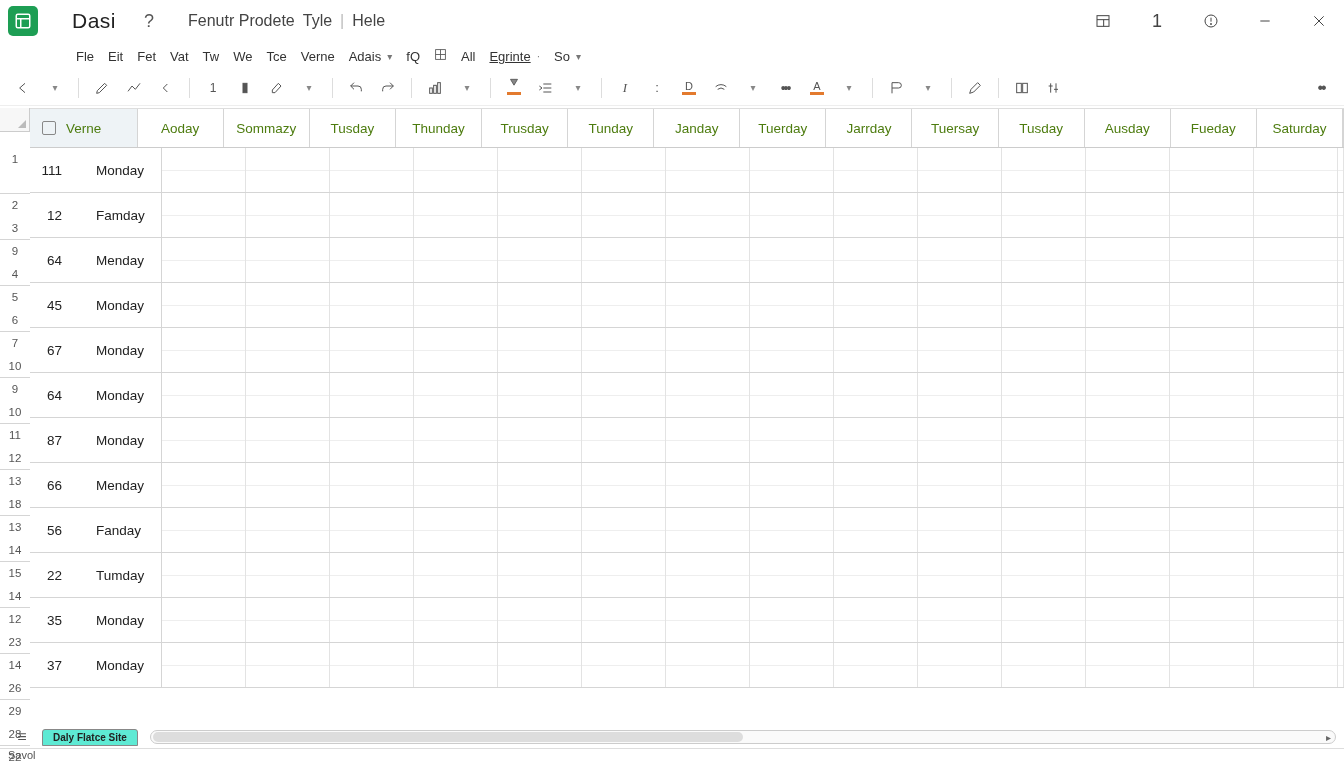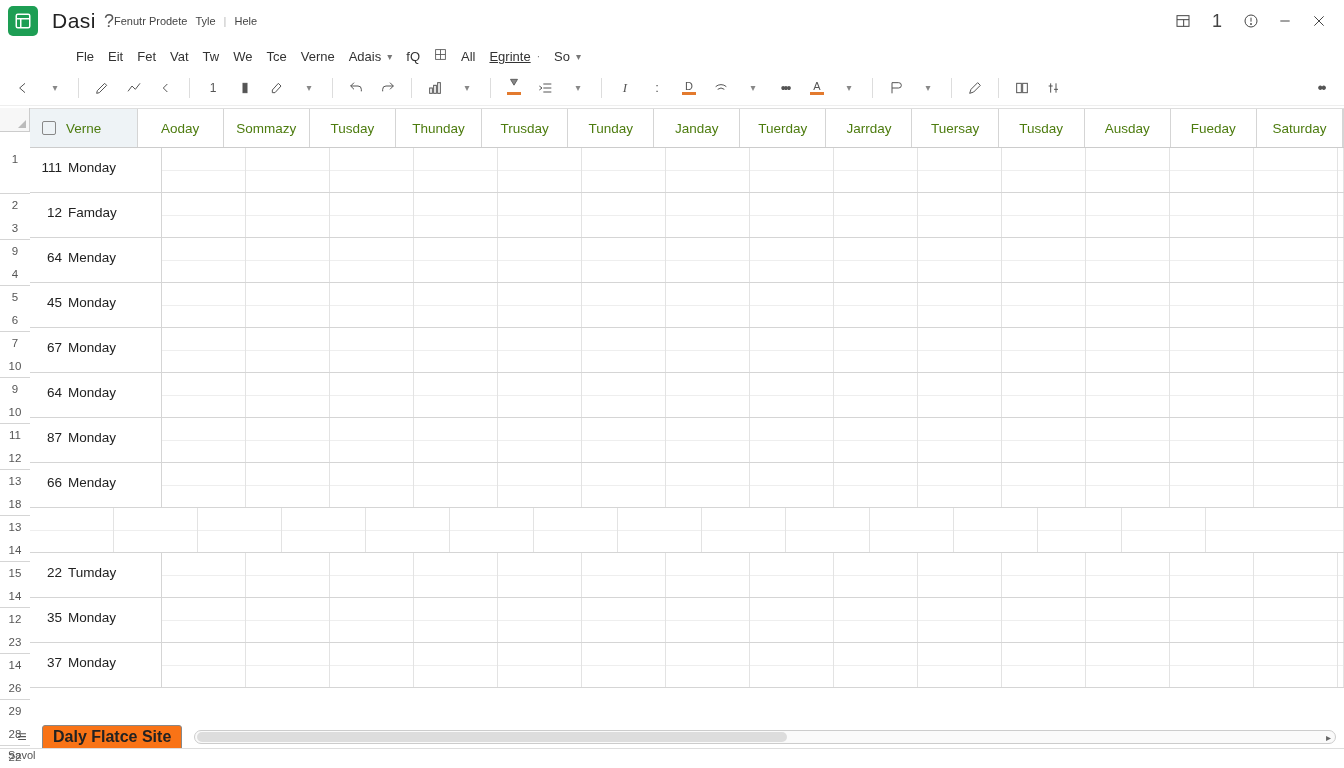--- a/index.html
+++ b/index.html
@@ -1,22 +1,22 @@
 <!DOCTYPE html>
 <html><head>
 <meta charset="utf-8">
 <style>
   * { box-sizing: border-box; margin: 0; padding: 0; }
   html, body { width: 1344px; height: 768px; font-family: "Segoe UI", Arial, sans-serif; background: #fff; color: #222; overflow: hidden; }
   
-  .titlebar { display: flex; align-items: center; height: 42px; padding: 0 8px; }
+  .titlebar { display: flex; align-items: center; height: 42px; padding: 0 8px; gap: 20px; }
   .app-icon { width: 30px; height: 30px; background: #1d9e54; border-radius: 5px; display:flex;align-items:center;justify-content:center;color:#fff;font-weight:bold;font-size:15px;}
   .doc-title { font-size: 21px; font-weight: 500; margin-left: 14px; letter-spacing: .5px;}
   .doc-star { font-size: 18px; margin-left: 8px; color: #555; }
-  .meta-links { font-size: 11px; color: #444; display:flex; gap: 8px; align-items:flex-start;}
+  .meta-links { margin-left: 14px; font-size: 16px; color: #444; display:flex; gap: 8px; align-items:flex-start;}
   .meta-links span { cursor: default; }
   .meta-links .sep { color:#bbb; }
   .titlebar-spacer { flex:1; }
   .winbtn { width: 34px; height: 34px; display:flex; align-items:center; justify-content:center; color:#444; }
   .winbtn svg { width:16px; height:16px; stroke:#444; stroke-width:1.5; fill:none;}
   
   .menubar { display:flex; align-items:center; gap: 14px; height: 28px; padding-left: 50px; font-size: 13px; color:#333;margin-left:26px;}
   .menubar .m { cursor:default; }
   .menubar .m.u { text-decoration: underline; text-decoration-thickness:1px;}
   .menubar .chev { font-size:10px; color:#777; margin-left:-8px;}
@@ -39,29 +39,29 @@
   .grid { position:absolute; left:30px; right:0; top:0; bottom:0;}
   
   .hdr { display:flex; height:40px; border-bottom:1px solid #ccc; border-top:1px solid #ddd;}
   .hdr .hc { border-right:1px solid #d5d5d5; display:flex; align-items:center; justify-content:center; font-size:13.5px; color:#4d7c0f;}
   .hdr .first { width:132px; background:#eef3f6; display:flex;align-items:center; gap:10px; padding-left:12px; justify-content:flex-start;}
   .hdr .first .chk { width:14px;height:14px;border:1.5px solid #888; border-radius:2px;}
   .hdr .rest { width:108px;}
   
   .rows { }
   .drow { display:flex; height:45px; border-bottom:1px solid #d5d5d5; position:relative;}
-  .drow .cellA { width:132px; border-right:1px solid #d5d5d5; display:flex; align-items:flex-start; padding-top:12px;}
+  .drow .cellA { width:132px; border-right:1px solid #d5d5d5; display:flex; align-items:center; padding-top:1px;gap:28px;}
   .drow .cellA .num { width:38px; text-align:right; padding-right:6px; font-size:13.5px; color:#222;}
   .drow .cellA .lbl { font-size:13.5px; }
   .drow .cellR { width:84px; border-right:1px solid #e3e3e3; position:relative;}
   .drow .cellR::after{ content:""; position:absolute; left:0; right:0; top:22px; height:1px; background:#eee;}
   
   .tabs { position:absolute; bottom:20px; left:0; right:0; height:22px; display:flex; align-items:center; padding:0 8px; gap:6px;}
   .tabs .menu { width:28px; text-align:center; color:#555; font-size:16px;}
-  .tab { border:1px solid #888; border-radius:3px 3px 0 0; padding:2px 10px; font-size:16px; font-weight:600; background:#f97316;}
+  .tab { border:1px solid #888; border-radius:3px 3px 0 0; padding:2px 10px; font-size:10px; font-weight:600; background:#5eead4;}
   .hscroll { flex:1; height:14px; border:1px solid #ccc; border-radius:7px; margin-left:6px; position:relative; background:#fafafa;}
   .hscroll .thumb { position:absolute; left:2px; top:1px; bottom:1px; width:590px; background:#ddd; border-radius:6px;}
   .hscroll .arrow { position:absolute; right:4px; top:0; bottom:0; display:flex;align-items:center; font-size:10px; color:#666;}
   .status { position:absolute; bottom:0; left:0; right:0; height:20px; border-top:1px solid #ddd; font-size:11px; color:#555; padding-left:8px; display:flex;align-items:flex-start;}
 </style>
 </head>
 <body>
 
 <div class="titlebar">
   <div class="app-icon">
@@ -498,20 +498,24 @@
           <div class="cellR"></div>
           <div class="cellR"></div>
           <div class="cellR"></div>
           <div class="cellR"></div>
           <div class="cellR"></div>
           <div class="cellR"></div>
           <div class="cellR"></div>
           <div class="cellR" style="flex: 1 1 0%;"></div>
         </div>
         <div class="drow">
+          <div class="cellA">
+            <div class="num">56</div>
+            <div class="lbl">Fanday</div>
+          </div>
           <div class="cellR"></div>
           <div class="cellR"></div>
           <div class="cellR"></div>
           <div class="cellR"></div>
           <div class="cellR"></div>
           <div class="cellR"></div>
           <div class="cellR"></div>
           <div class="cellR"></div>
           <div class="cellR"></div>
           <div class="cellR"></div>

